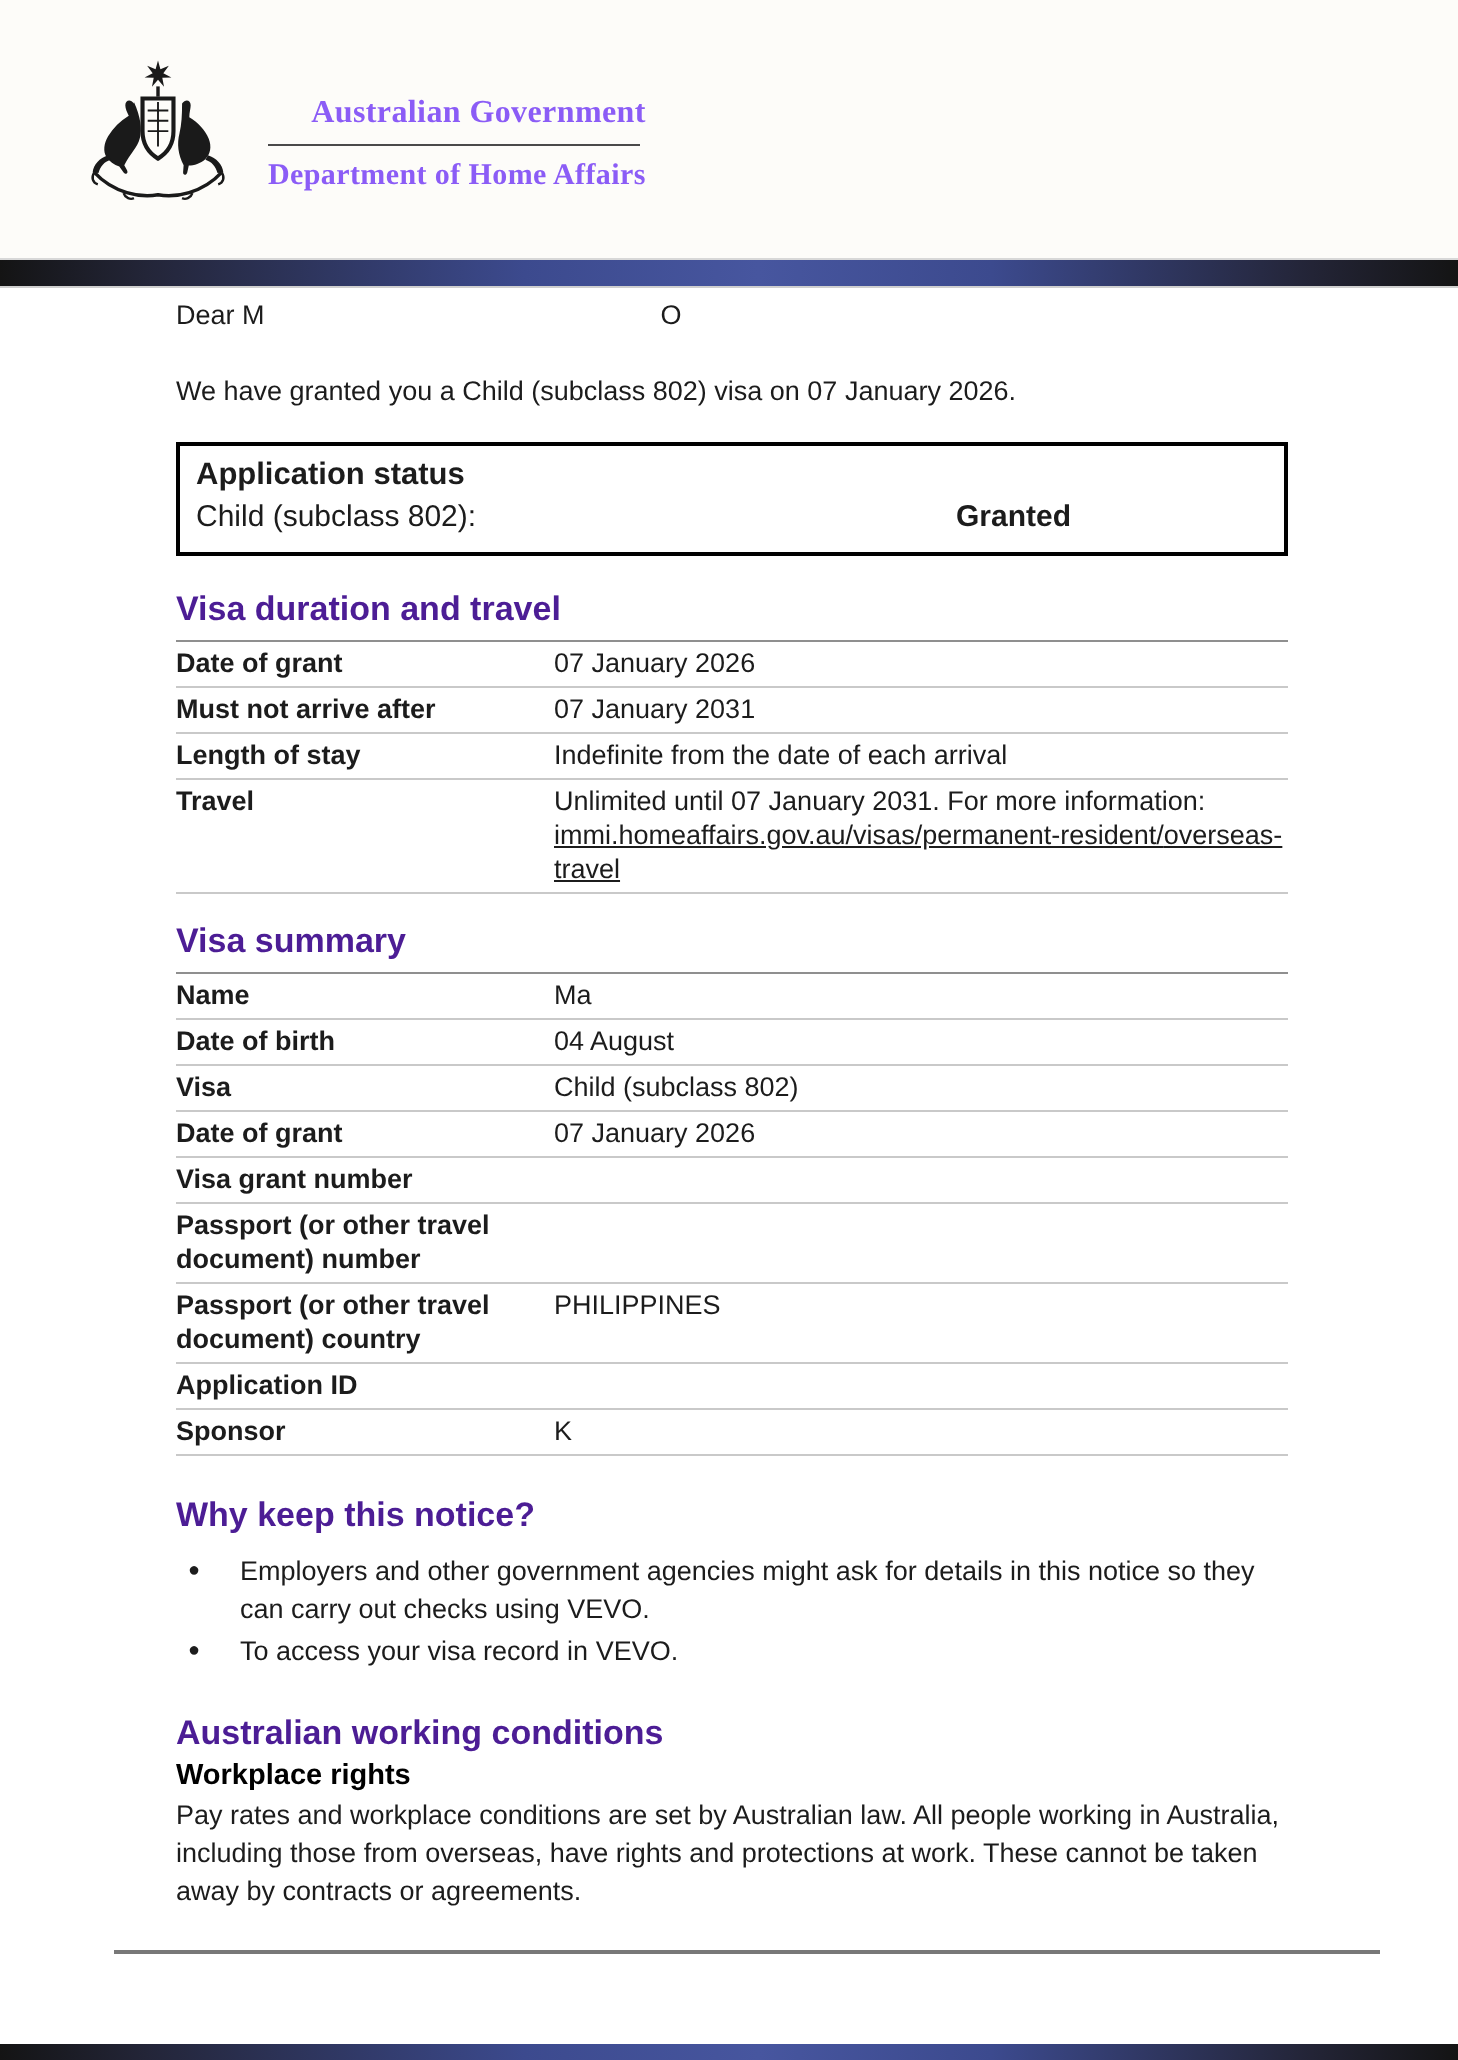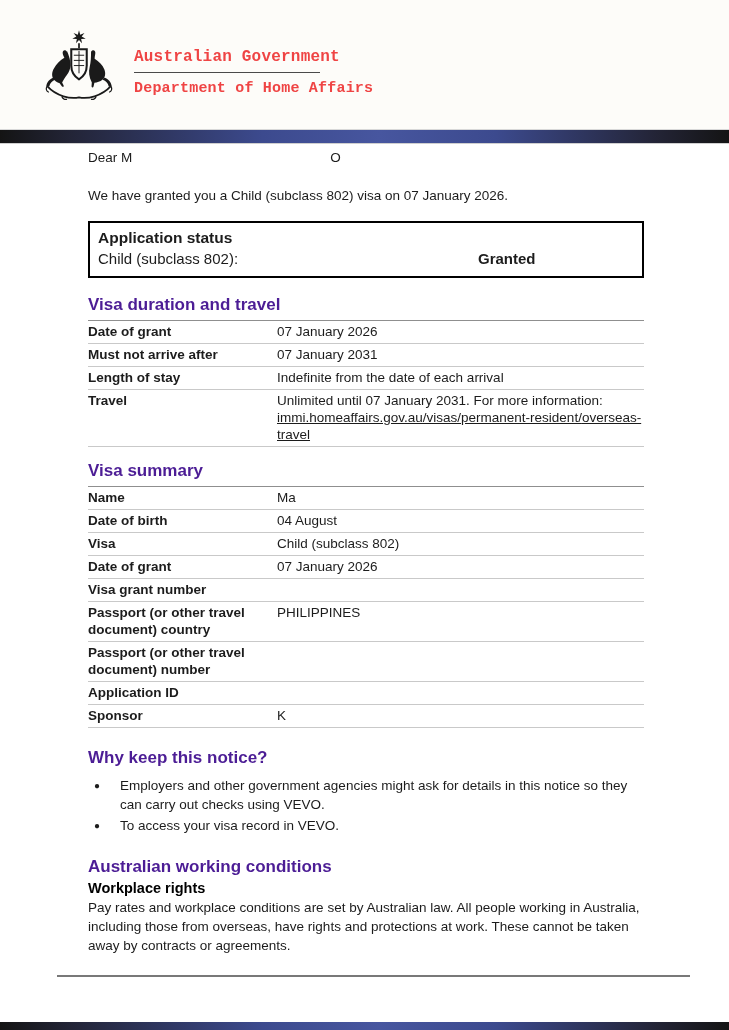--- a/index.html
+++ b/index.html
@@ -8,21 +8,21 @@
     background:#ffffff;
     font-family:"Liberation Sans","DejaVu Sans",sans-serif;
     color:#1c1c1c;
     -webkit-font-smoothing:antialiased;
   }
   .page{position:absolute;inset:0;}
 
   
   .header{position:relative;height:129px;background:#fdfcf9;}
   .coat-of-arms{position:absolute;left:36px;top:28px;width:86px;height:82px;}
-  .gov-block{position:absolute;left:134px;top:48px;font-family:Liberation Mono, monospace;color:#ef4444;}
+  .gov-block{position:absolute;left:134px;top:48px;font-family:Liberation Serif, serif;color:#8b5cf6;text-align:right;}
   .gov-name{font-size:16px;font-weight:bold;letter-spacing:.2px;}
   .gov-rule{width:186px;border-top:1.5px solid #4a4a4a;margin:6px 0 7px 0;}
   .dept-name{font-size:15px;font-weight:bold;letter-spacing:.2px;}
   .top-bar{
     position:absolute;left:0;top:129px;width:729px;height:13px;
     background:linear-gradient(90deg,#141414 0%,#232538 10%,#3c4a8e 36%,#47569f 52%,#3c4a8e 68%,#232436 90%,#141414 100%);
     border-top:1px solid #d8d8d8;border-bottom:1px solid #cfcfcf;
   }
 
   
@@ -141,26 +141,26 @@
       </div>
       <div class="row">
         <div class="label">Date of grant</div>
         <div class="value">07 January 2026</div>
       </div>
       <div class="row">
         <div class="label">Visa grant number</div>
         <div class="value"></div>
       </div>
       <div class="row">
+        <div class="label">Passport (or other travel document) number</div>
+        <div class="value"></div>
+      </div>
+      <div class="row">
         <div class="label">Passport (or other travel document) country</div>
         <div class="value">PHILIPPINES</div>
-      </div>
-      <div class="row">
-        <div class="label">Passport (or other travel document) number</div>
-        <div class="value"></div>
       </div>
       <div class="row">
         <div class="label">Application ID</div>
         <div class="value"></div>
       </div>
       <div class="row">
         <div class="label">Sponsor</div>
         <div class="value">K</div>
       </div>
     </div>

